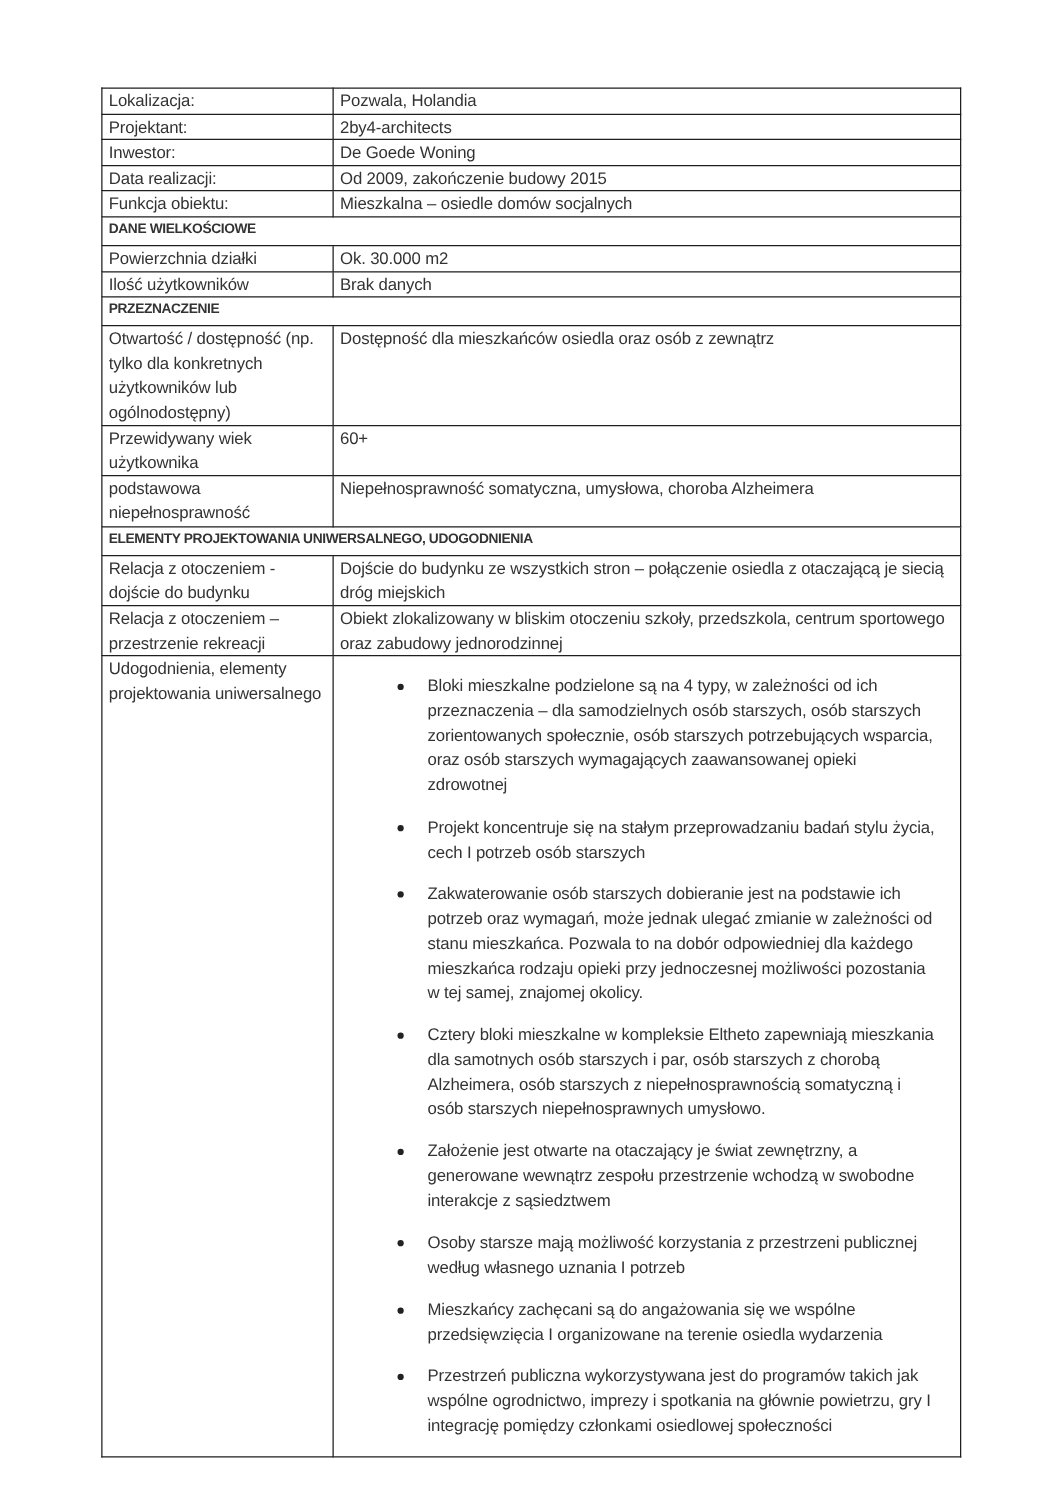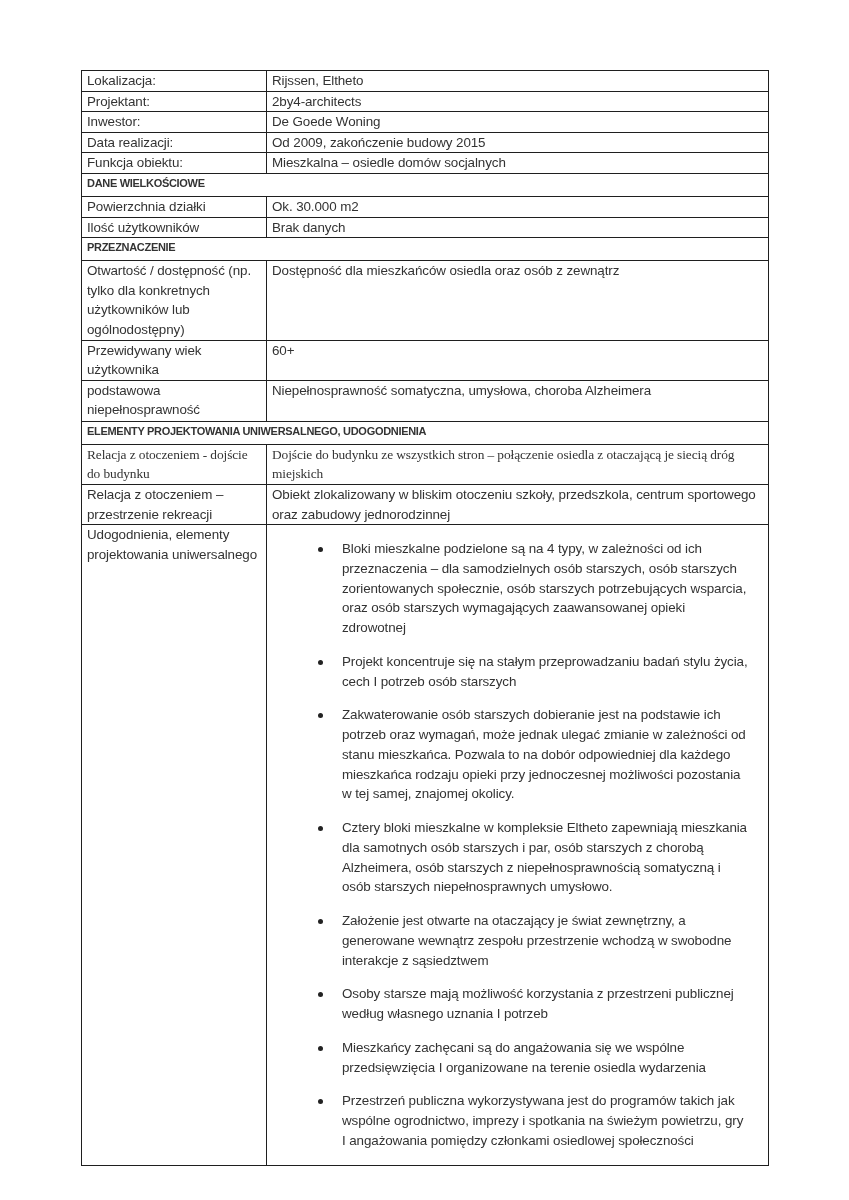--- a/index.html
+++ b/index.html
@@ -48,21 +48,21 @@
       padding-bottom: 3px;
       text-transform: none;
       font-weight: bold;
     }
     tr.r-simple td { height: 19px; margin-left: 37px; }
     tr.r-section td { height: 22px; }
     tr.r-open td { height: 75px; }
     tr.r-age td { height: 36px; margin-left: 24px; }
     tr.r-dis td { height: 40px; }
     tr.r-city td { height: 37px; }
-    tr.r-rel1 td { height: 38px; font-family: Liberation Serif, serif; }
+    tr.r-rel1 td { height: 38px; }
     tr.r-rel2 td { height: 39px; }
     tr.r-feat td { height: 502px; }
 
     ul.bullets {
       list-style: none;
       margin: 0;
       padding: 0 0 0 56px;
     }
     ul.bullets li {
       position: relative;
@@ -86,21 +86,21 @@
 
 <div class="page">
   <table class="doc">
     <colgroup>
         <col class="c1">
         <col class="c2">
       </colgroup>
     <tbody>
       <tr class="r-simple">
         <td>Lokalizacja:</td>
-        <td>Rijssen, Eltheto</td>
+        <td>Pozwala, Holandia</td>
       </tr>
       <tr class="r-simple">
         <td>Projektant:</td>
         <td>2by4-architects</td>
       </tr>
       <tr class="r-simple">
         <td>Inwestor:</td>
         <td>De Goede Woning</td>
       </tr>
       <tr class="r-simple">
@@ -155,19 +155,19 @@
         <td>Udogodnienia, elementy projektowania uniwersalnego</td>
         <td>
           <ul class="bullets">
             <li>Bloki mieszkalne podzielone są na 4 typy, w zależności od ich przeznaczenia – dla samodzielnych osób starszych, osób starszych zorientowanych społecznie, osób starszych potrzebujących wsparcia, oraz osób starszych wymagających zaawansowanej opieki zdrowotnej</li>
             <li>Projekt koncentruje się na stałym przeprowadzaniu badań stylu życia, cech I potrzeb osób starszych</li>
             <li>Zakwaterowanie osób starszych dobieranie jest na podstawie ich potrzeb oraz wymagań, może jednak ulegać zmianie w zależności od stanu mieszkańca. Pozwala to na dobór odpowiedniej dla każdego mieszkańca rodzaju opieki przy jednoczesnej możliwości pozostania w tej samej, znajomej okolicy.</li>
             <li>Cztery bloki mieszkalne w kompleksie Eltheto zapewniają mieszkania dla samotnych osób starszych i par, osób starszych z chorobą Alzheimera, osób starszych z niepełnosprawnością somatyczną i osób starszych niepełnosprawnych umysłowo.</li>
             <li>Założenie jest otwarte na otaczający je świat zewnętrzny, a generowane wewnątrz zespołu przestrzenie wchodzą w swobodne interakcje z sąsiedztwem</li>
             <li>Osoby starsze mają możliwość korzystania z przestrzeni publicznej według własnego uznania I potrzeb</li>
             <li>Mieszkańcy zachęcani są do angażowania się we wspólne przedsięwzięcia I organizowane na terenie osiedla wydarzenia</li>
-            <li>Przestrzeń publiczna wykorzystywana jest do programów takich jak wspólne ogrodnictwo, imprezy i spotkania na świeżym powietrzu, gry I angażowania pomiędzy członkami osiedlowej społeczności</li>
+            <li>Przestrzeń publiczna wykorzystywana jest do programów takich jak wspólne ogrodnictwo, imprezy i spotkania na głównie powietrzu, gry I integrację pomiędzy członkami osiedlowej społeczności</li>
           </ul>
         </td>
       </tr>
     </tbody>
   </table>
 </div>
 
 </body></html>

